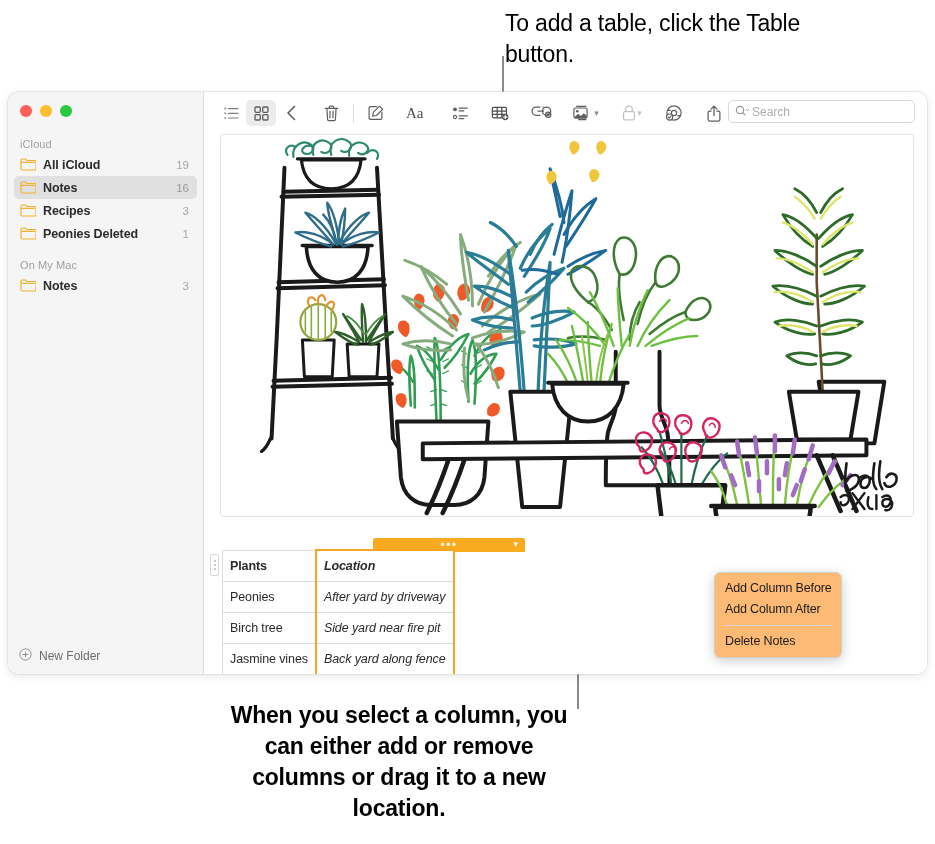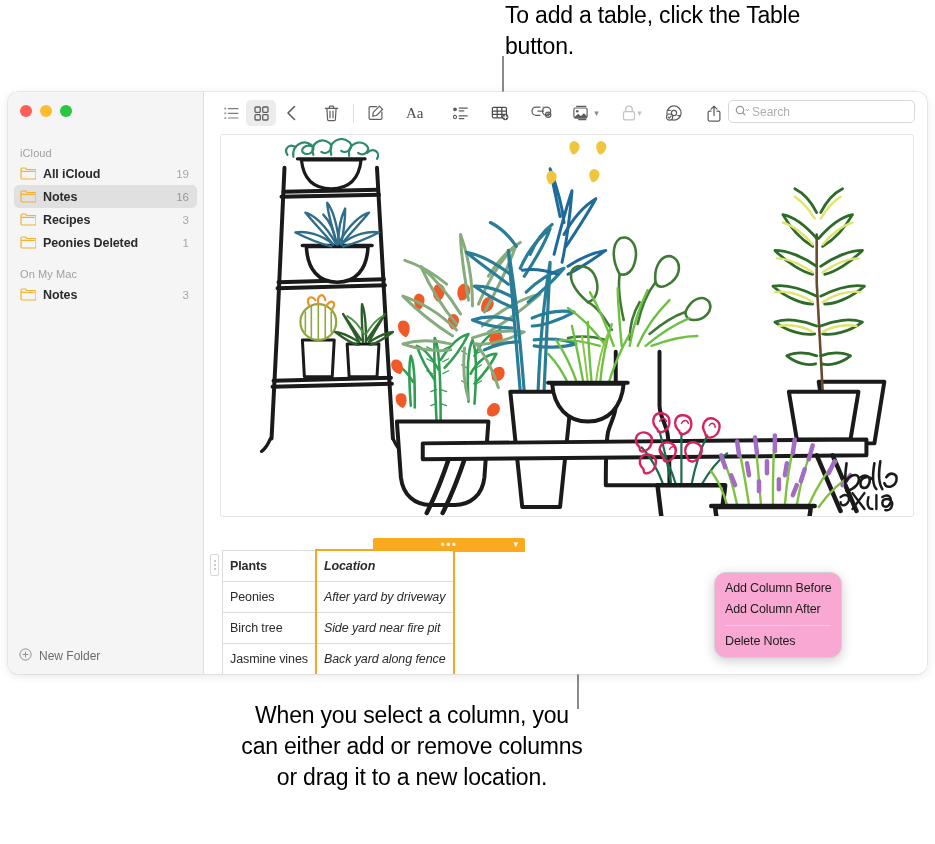--- a/index.html
+++ b/index.html
@@ -12,22 +12,22 @@
   #root { position: relative; width: 935px; height: 844px; }
 
   
   .callout {
     position: absolute;
     color: #000;
     font-size: 23px;
     line-height: 31px;
     letter-spacing: -0.2px;
   }
-  #callout-top { left: 505px; top: 0; width: 300px; text-align: left; }
-  #callout-bottom { left: 237px; top: 700px; width: 350px; text-align: center; }
+  #callout-top { left: 505px; top: 8px; width: 300px; text-align: left; }
+  #callout-bottom { left: 224px; top: 700px; width: 350px; text-align: center; font-weight: bold; }
   .leader { position: absolute; background: #8a8a8a; width: 2px; }
   #leader-top { left: 502px; top: 56px; height: 57px; }
   #leader-bottom { left: 577px; top: 601px; height: 108px; }
 
   
   #window {
     position: absolute; left: 8px; top: 92px;
     width: 919px; height: 582px;
     background: #ffffff;
     border-radius: 10px;
@@ -45,21 +45,21 @@
     flex: 0 0 196px;
   }
   #traffic { position: absolute; left: 12px; top: 13px; display: flex; gap: 8px; }
   .light { width: 12px; height: 12px; border-radius: 50%; }
   .light.red { background: #ff5f57; }
   .light.yellow { background: #febc2e; }
   .light.green { background: #28c840; }
 
   .sb-section {
     font-size: 11px; color: #a0a0a0;
-    padding: 0 0 0 12px; margin-top: 13px; margin-bottom: 3px;
+    padding: 0 0 0 12px; margin-top: 4px; margin-bottom: 3px;
     letter-spacing: 0.1px;
   }
   #sidebar-list { position: absolute; top: 42px; left: 0; right: 0; }
   .sb-row {
     display: flex; align-items: center;
     height: 23px; margin: 0 6px; padding: 0 8px 0 6px;
     border-radius: 5px;
     font-size: 12.5px; color: #2b2b2b;
   }
   .sb-row.selected { background: #e0e0e0; }
@@ -157,23 +157,23 @@
   #col-bar .barchev { position: absolute; right: 7px; top: 1px; font-size: 9px; color: #fff; }
   #col-knob {
     position: absolute; left: 159px; top: 45px;
     width: 9px; height: 9px; border-radius: 50%; background: #f9aa1e;
   }
 
   
   #ctx-menu {
     position: absolute; left: 510px; top: 438px;
     width: 128px;
-    background: #f9a8d4;
+    background: #fdba74;
     border: 0.5px solid #d0d0d0;
-    border-radius: 12px;
+    border-radius: 6px;
     box-shadow: 0 3px 12px rgba(0,0,0,0.20);
     padding: 5px 0;
   }
   .ctx-item {
     font-size: 12.5px; color: #1c1c1c;
     padding: 2px 10px; line-height: 17px;
     letter-spacing: -0.15px; white-space: nowrap;
   }
   .ctx-sep { height: 1px; background: #d9d9d9; margin: 5px 10px; }
 </style>

